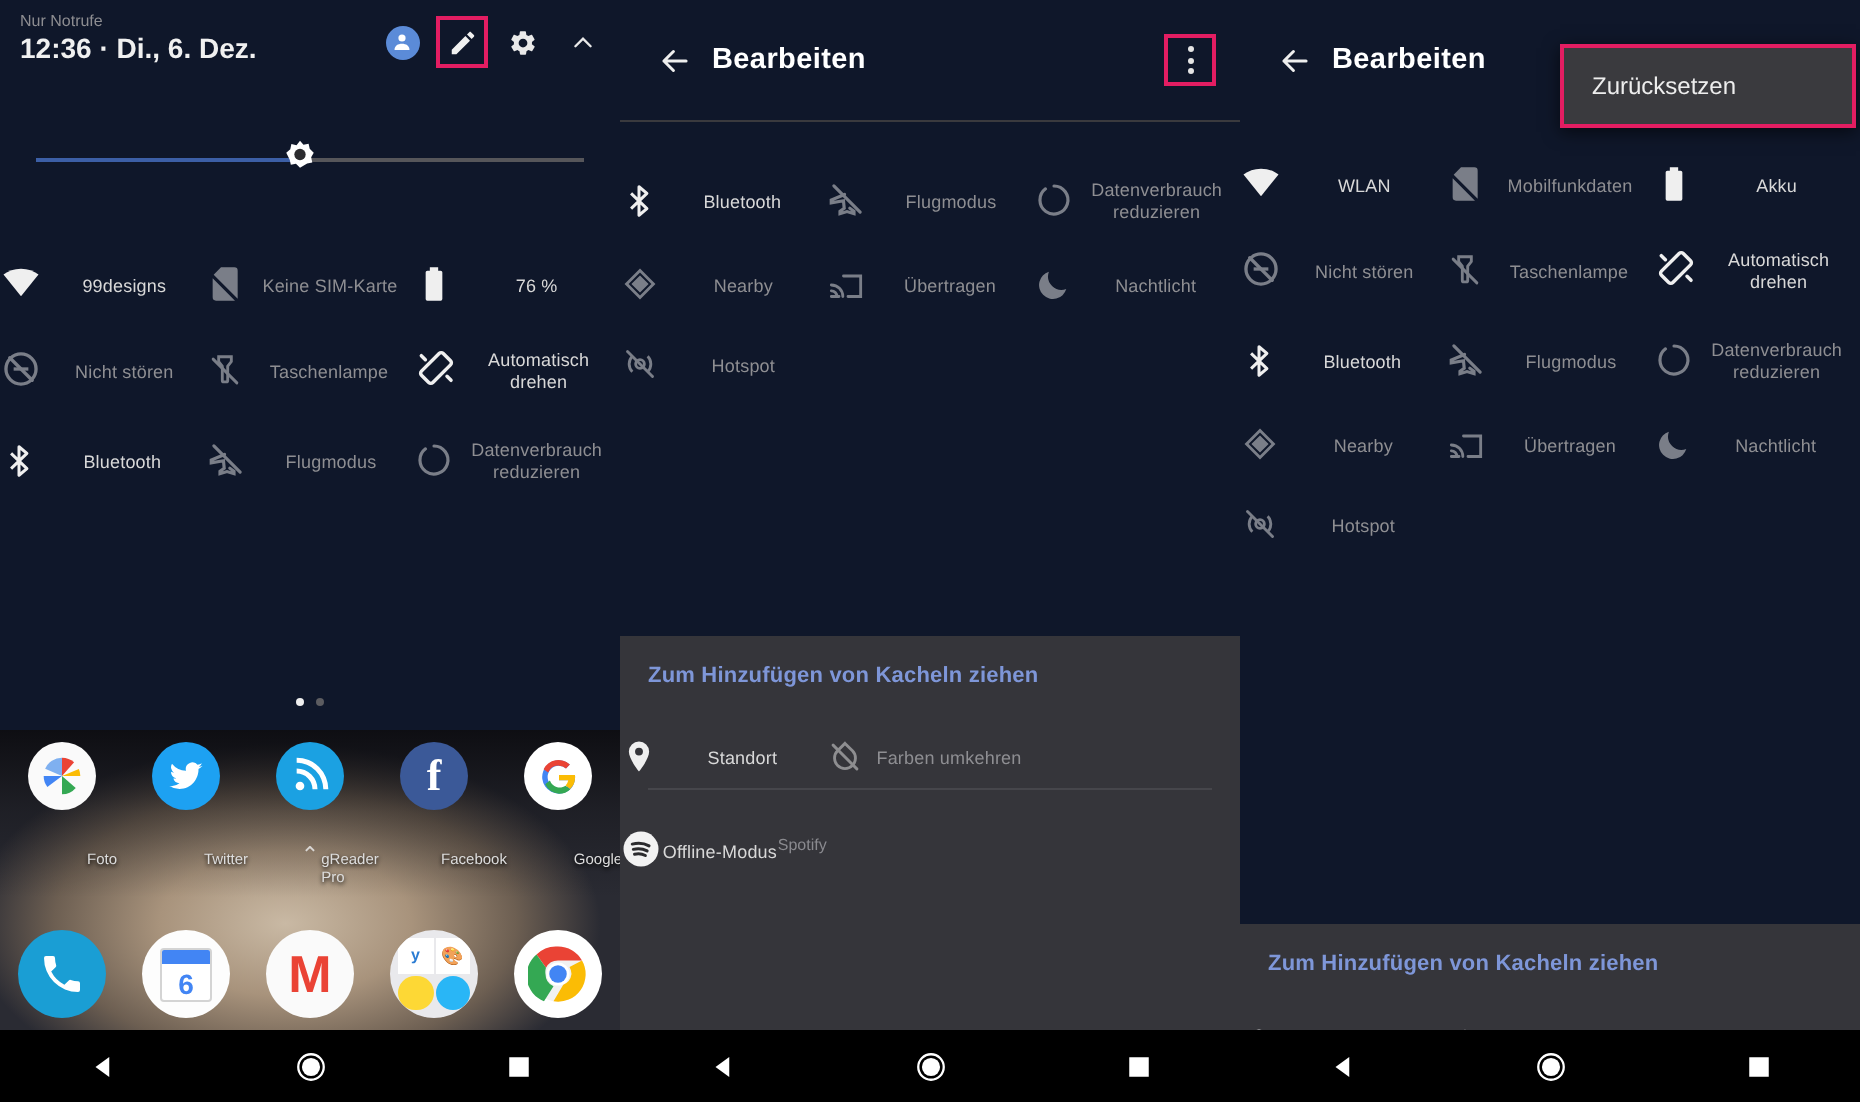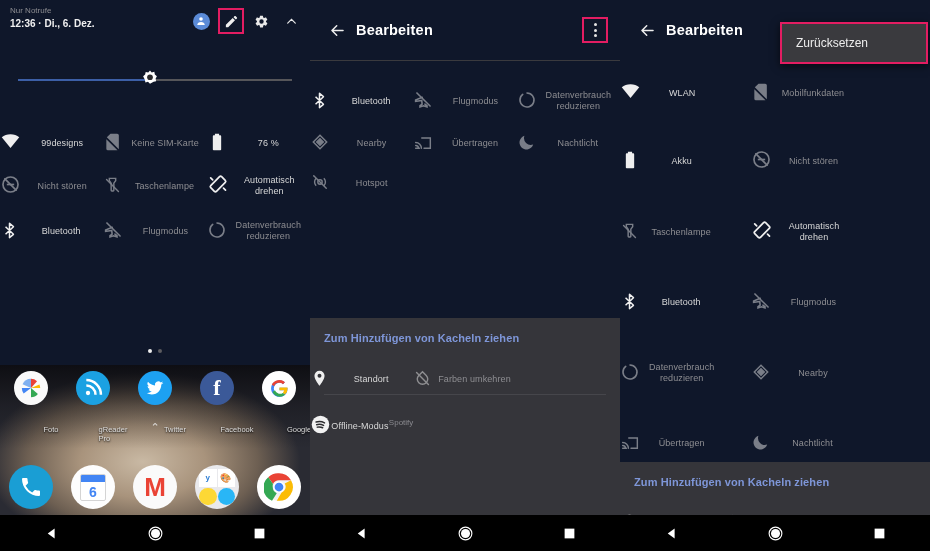--- a/index.html
+++ b/index.html
@@ -24,21 +24,21 @@
     margin-top:9px; font-size:9px; line-height:11px; text-align:center;
     color:#d8d8d8; width:94px; letter-spacing:.1px;
   }
   .tile.off .lbl { color:#8e8e92; }
   .tile.off svg, .tile.off .glyph { opacity:.48; }
   svg { display:block; }
 
   
   .status { padding:5px 10px 0 10px; }
   .carrier { font-size:8px; color:#8d8d91; line-height:11px; }
-  .clockline { font-size:10px; color:#f0f0f0; font-weight:bold; line-height:14px; margin-top:1px; }
+  .clockline { font-size:14px; color:#f0f0f0; font-weight:bold; line-height:14px; margin-top:1px; }
   .hdr-icons { position:absolute; top:8px; right:6px; display:flex; align-items:center; gap:4px; }
   .hdr-btn { width:26px; height:26px; display:flex; align-items:center; justify-content:center; }
   .avatar { width:17px;height:17px;border-radius:50%;background:#5b8bd8;display:flex;align-items:center;justify-content:center; }
   .hl { border:2.5px solid #e31d62; }
 
   .bright { position:absolute; top:68px; left:18px; right:18px; height:26px; }
   .track { position:absolute; top:11px; left:0; right:0; height:2px; background:#56565a; }
   .fill  { position:absolute; top:11px; left:0; width:48%; height:2px; background:#3c5fa6; }
   .knob  { position:absolute; top:1px; left:48%; margin-left:-11px; width:22px;height:22px; }
 
@@ -234,39 +234,39 @@
                   <path d="M12 12l7.5 6.5A10 10 0 0112 22z" fill="#34a853"></path>
                   <path d="M12 12L4 18a10 10 0 01-2-6z" fill="#4285f4"></path>
                   <path d="M12 12L2.8 8A10 10 0 0112 2z" fill="#1a73e8" opacity=".55"></path>
                 </svg>
               </div>
             </div>
             <div class="appname">Foto</div>
           </div>
           <div class="appcell">
             <div class="appico">
+              <div style="width:100%;height:100%;background:#1da1f2;display:flex;align-items:center;justify-content:center">
+                <svg width="20" height="20" viewBox="0 0 24 24" fill="#fff">
+                  <path d="M22 5.9a8 8 0 01-2.3.6 4 4 0 001.8-2.2 8 8 0 01-2.6 1A4 4 0 0012 8.9 11.4 11.4 0 013.6 4.6a4 4 0 001.2 5.4 4 4 0 01-1.8-.5 4 4 0 003.2 3.9 4 4 0 01-1.8.1 4 4 0 003.7 2.8A8 8 0 012 18a11.3 11.3 0 006.1 1.8c7.3 0 11.4-6.2 11.4-11.5v-.5A8 8 0 0022 5.9z"></path>
+                </svg>
+              </div>
+            </div>
+            <div class="appname">Twitter</div>
+          </div>
+          <div class="appcell">
+            <div class="appico">
               <div style="width:100%;height:100%;background:#1ba1e2;display:flex;align-items:center;justify-content:center">
                 <svg width="20" height="20" viewBox="0 0 24 24" fill="#fff">
                   <circle cx="6" cy="18" r="2.6"></circle>
                   <path d="M4 10.5a9.5 9.5 0 019.5 9.5h3A12.5 12.5 0 004 7.5z"></path>
                   <path d="M4 4a16 16 0 0116 16h3A19 19 0 004 1z"></path>
                 </svg>
               </div>
             </div>
             <div class="appname">gReader Pro</div>
-          </div>
-          <div class="appcell">
-            <div class="appico">
-              <div style="width:100%;height:100%;background:#1da1f2;display:flex;align-items:center;justify-content:center">
-                <svg width="20" height="20" viewBox="0 0 24 24" fill="#fff">
-                  <path d="M22 5.9a8 8 0 01-2.3.6 4 4 0 001.8-2.2 8 8 0 01-2.6 1A4 4 0 0012 8.9 11.4 11.4 0 013.6 4.6a4 4 0 001.2 5.4 4 4 0 01-1.8-.5 4 4 0 003.2 3.9 4 4 0 01-1.8.1 4 4 0 003.7 2.8A8 8 0 012 18a11.3 11.3 0 006.1 1.8c7.3 0 11.4-6.2 11.4-11.5v-.5A8 8 0 0022 5.9z"></path>
-                </svg>
-              </div>
-            </div>
-            <div class="appname">Twitter</div>
           </div>
           <div class="appcell">
             <div class="appico">
               <div style="width:100%;height:100%;background:#3b5998;display:flex;align-items:center;justify-content:center;color:#fff;font-size:22px;font-weight:bold;font-family:'Liberation Serif',serif">f</div>
             </div>
             <div class="appname">Facebook</div>
           </div>
           <div class="appcell">
             <div class="appico">
               <div style="width:100%;height:100%;background:#fff;display:flex;align-items:center;justify-content:center">
@@ -502,21 +502,21 @@
         <svg width="19" height="19" viewBox="0 0 24 24" fill="none" stroke="#eee" stroke-width="1.9" stroke-linecap="round" stroke-linejoin="round">
             <path d="M19 12H5M11 6l-6 6 6 6"></path>
           </svg>
       </div>
       <div class="ttl">Bearbeiten</div>
       <div class="menu hl">
         <div class="menu-item">Zurücksetzen</div>
       </div>
     </div>
 
-    <div class="tile-grid" id="right-tiles" style="padding-top:2px;gap:28px;">
+    <div class="tile-grid" id="right-tiles" style="padding-top:2px;">
         <div class="tile">
           <div class="ic">
             <svg width="21" height="21" viewBox="0 0 24 24" fill="#efefef">
               <path d="M12 19.5l10-12.3C19.4 5 15.9 3.8 12 3.8S4.6 5 2 7.2z"></path>
             </svg>
           </div>
           <div class="lbl">WLAN</div>
         </div>
         <div class="tile off">
           <div class="ic">

